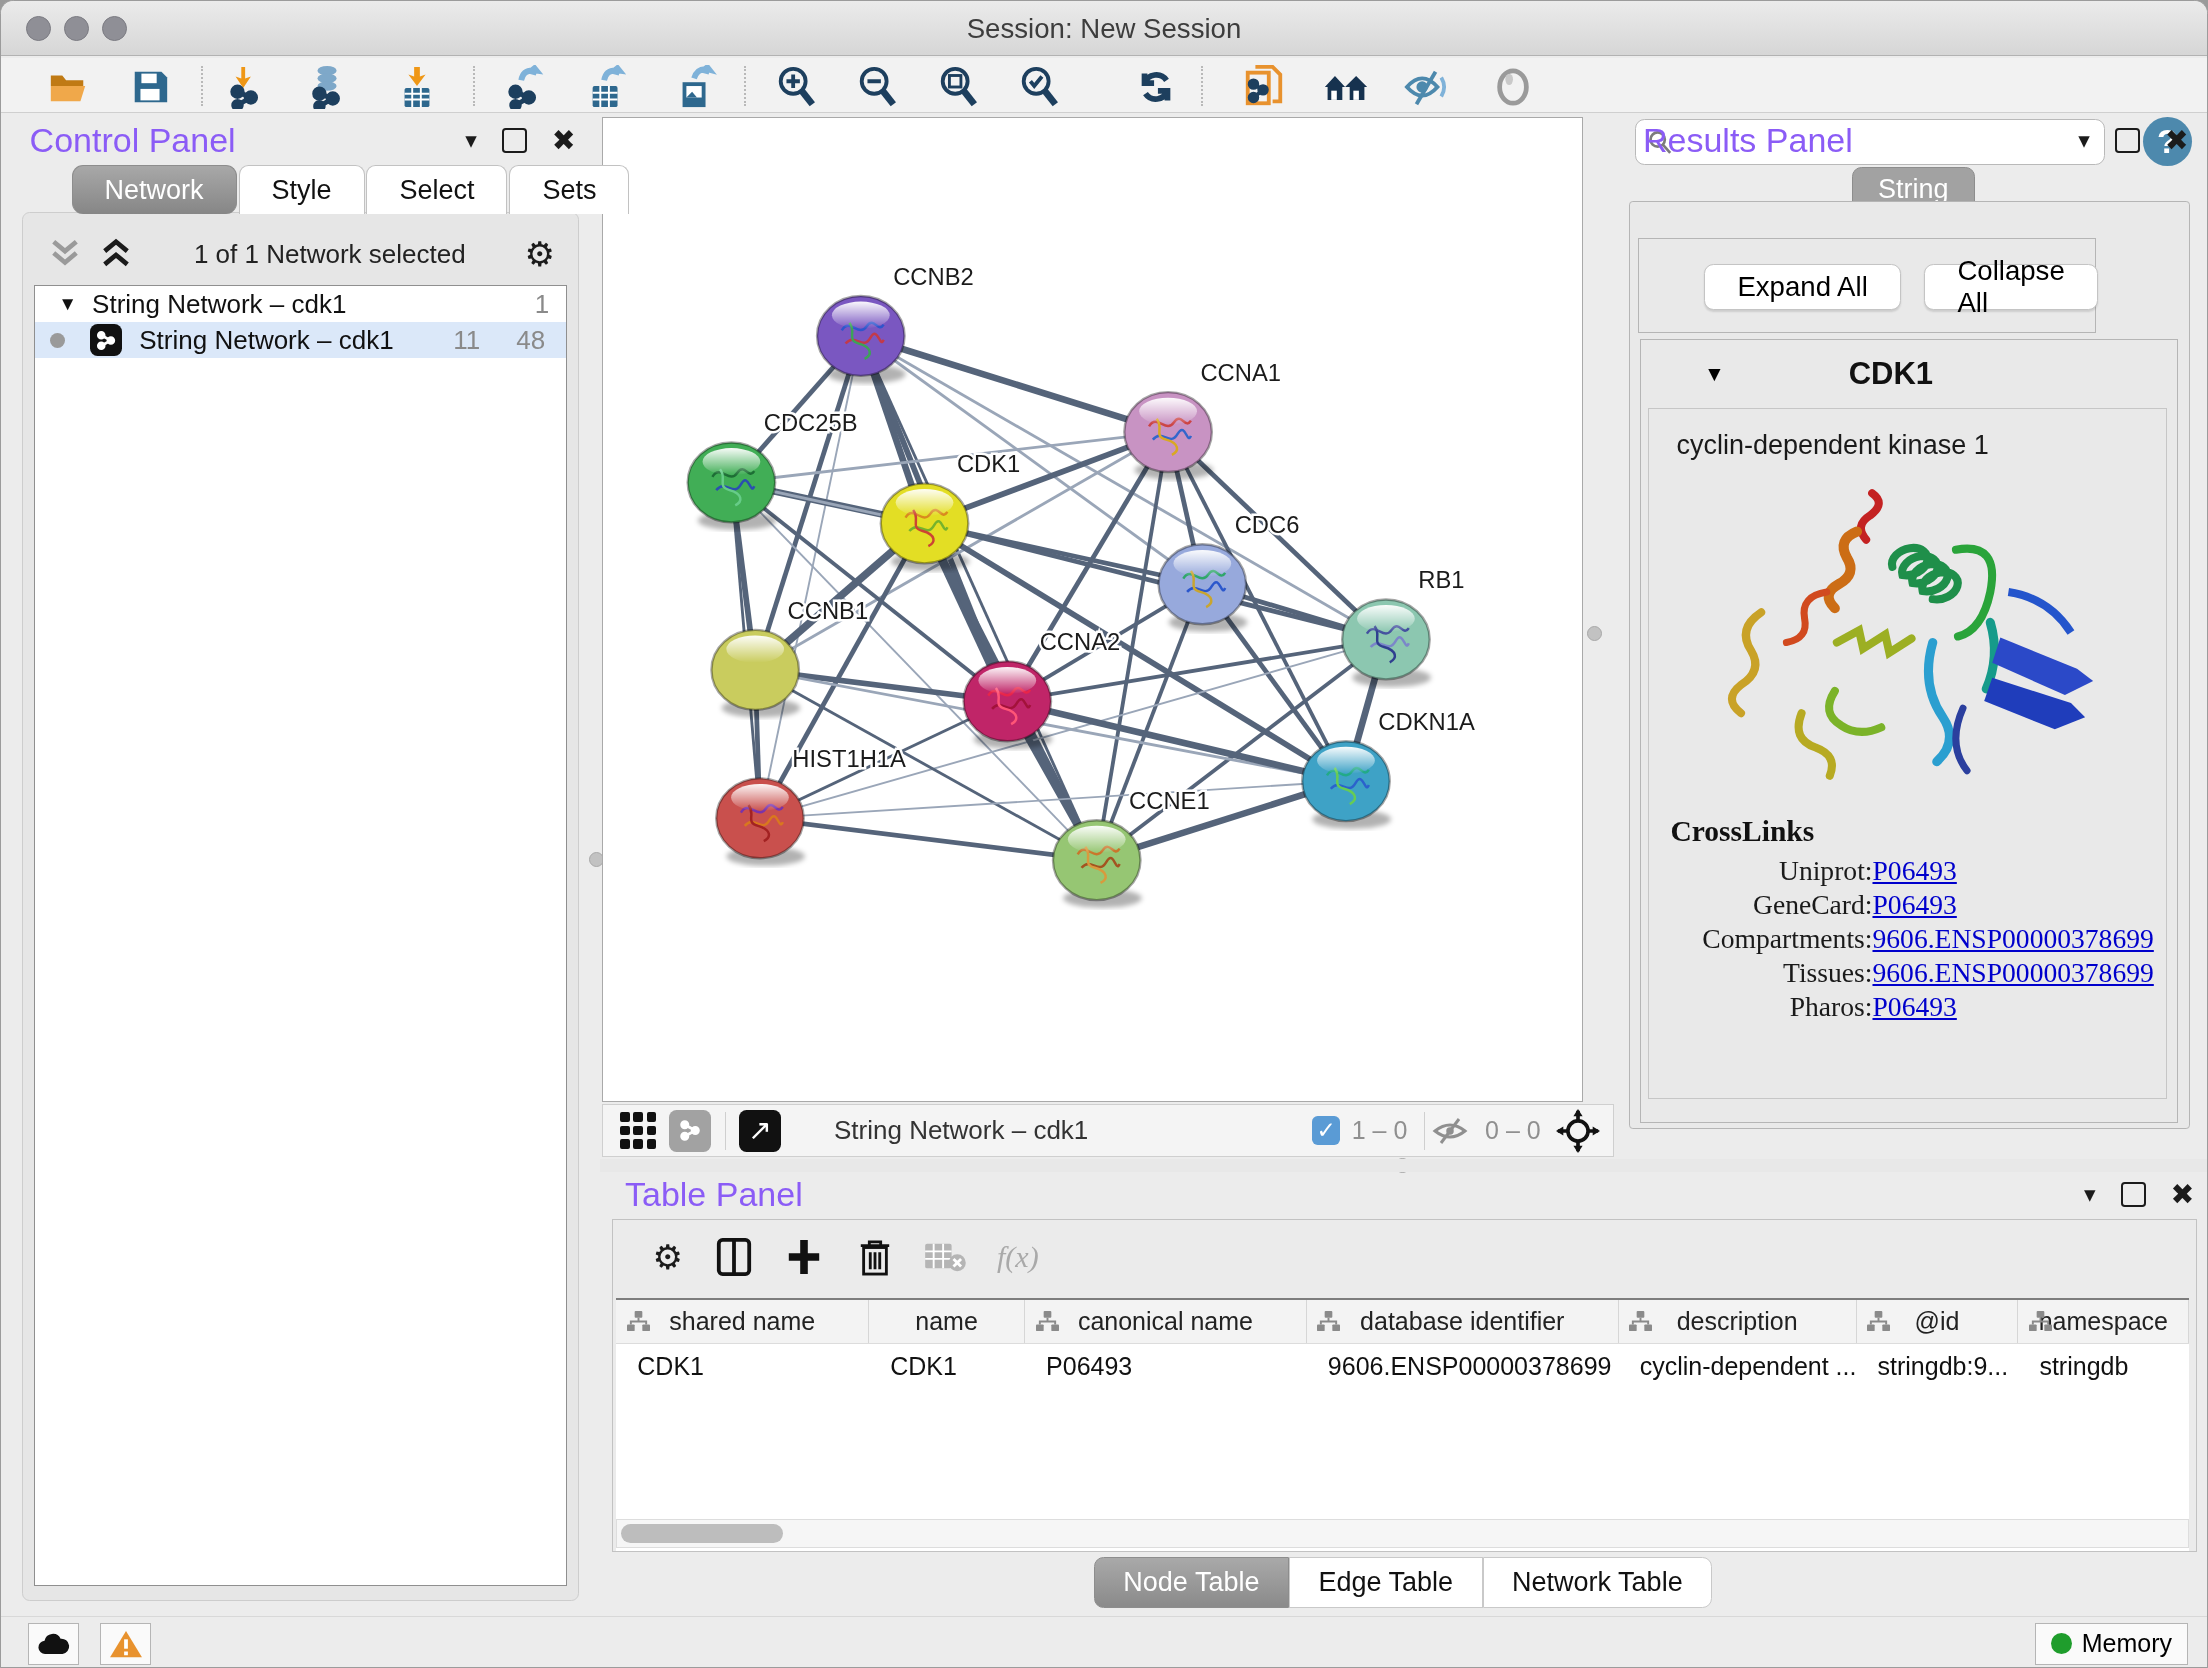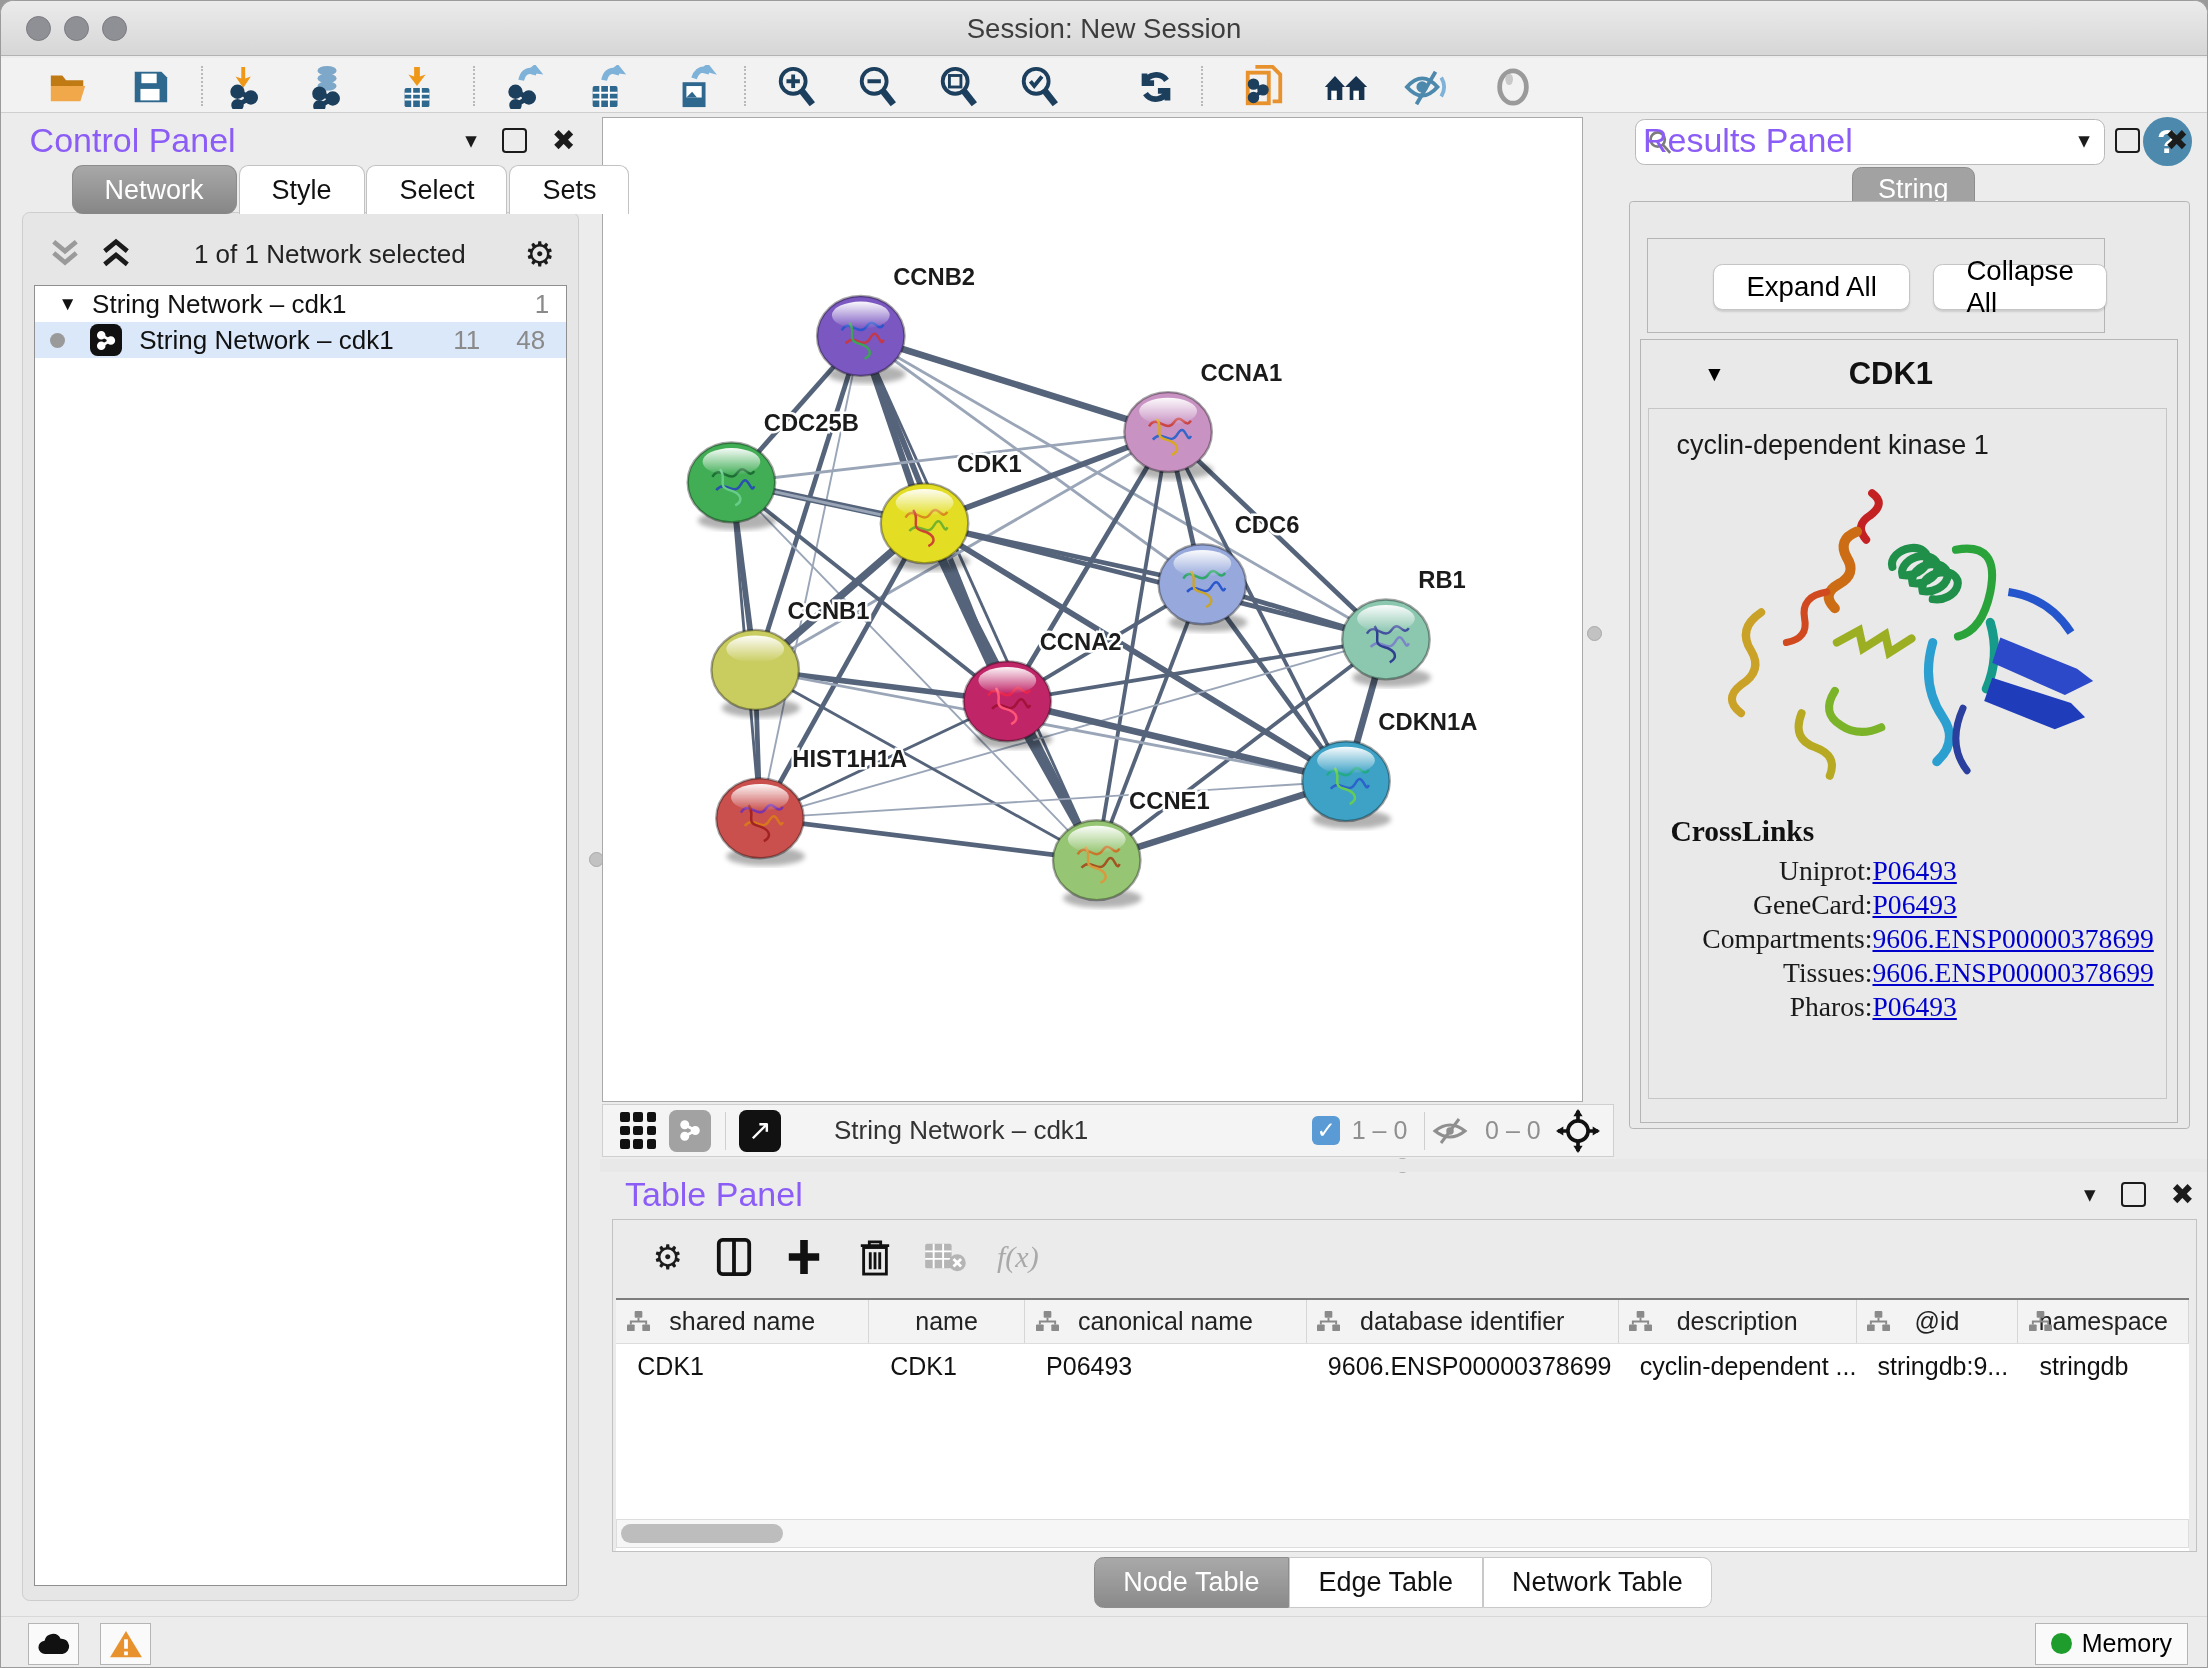--- a/index.html
+++ b/index.html
@@ -44,21 +44,21 @@
   #cp-toolrow{position:absolute;left:0;top:17px;width:100%;height:48px;display:flex;align-items:center;}
   #cp-status{flex:1;text-align:center;font-size:26px;color:#222;}
   #cp-list{position:absolute;left:11.4px;top:72px;width:533px;height:1301px;background:#fff;border:1.9px solid #8f8f8f;}
   .tree-row{position:relative;height:36px;display:flex;align-items:center;font-size:26px;color:#111;}
   .tree-row .num{position:absolute;color:#8a8a8a;}
   #row-child{background:#dbe8f9;}
   .share-badge{width:32px;height:32px;background:#111;border-radius:7.6px;display:flex;align-items:center;justify-content:center;}
 
   
   #net-canvas{position:absolute;left:601px;top:116px;width:981px;height:985px;background:#fff;
-    border:1.9px solid #a9a9a9;font-weight:bold;}
+    border:1.9px solid #a9a9a9;}
   #net-svg{position:absolute;left:0;top:0;}
   .node-label{paint-order:stroke;stroke:#ffffff;stroke-width:5px;fill:#1b1b1b;
     font-family:"Liberation Sans",sans-serif;font-size:25px;}
 
   
   .split-dot{position:absolute;width:15px;height:15px;border-radius:50%;background:#c2c2c2;border:1.9px solid #a8a8a8;}
 
   
   #net-bar{position:absolute;left:601px;top:1103px;width:1012px;height:53px;background:#f4f4f4;
     border:1.9px solid #cfcfcf;display:flex;align-items:center;}
@@ -73,21 +73,21 @@
   #grid-icon span{width:9.5px;height:9.5px;background:#111;border-radius:1.9px;}
   .gray-sq{width:42px;height:42px;background:#a2a2a2;border-radius:7.6px;display:flex;align-items:center;justify-content:center;}
 
   
   #results-panel{position:absolute;left:1617px;top:118px;width:584px;height:1039px;}
   #rp-header{display:flex;align-items:center;height:42px;}
   #rp-tab{position:absolute;left:234px;top:48px;padding:5.7px 25px;background:#a2a2a2;color:#fff;
     font-size:27px;border-radius:9.5px 9.5px 0 0;border:1.9px solid #8d8d8d;}
   #rp-outer{position:absolute;left:11.4px;top:82px;width:561px;height:928px;background:#e9e9e9;
     border:1.9px solid #b5b5b5;border-radius:3.8px;}
-  #rp-btnbox{position:absolute;left:17px;top:36px;width:458px;height:95px;border:1.9px solid #b5b5b5;}
+  #rp-btnbox{position:absolute;left:8px;top:36px;width:458px;height:95px;border:1.9px solid #b5b5b5;}
   .rp-btn{position:absolute;top:25px;height:46px;padding:0 32px;background:#fff;border:1.9px solid #c4c4c4;
     border-radius:9.5px;font-size:27.6px;display:flex;align-items:center;box-shadow:0 1.9px 1.9px rgba(0,0,0,.12);}
   #rp-card{position:absolute;left:9.5px;top:137px;width:538px;height:784px;border:1.9px solid #b5b5b5;}
   #rp-card-head{height:67px;display:flex;align-items:center;}
   #rp-gene{font-size:31px;font-weight:bold;color:#111;margin-left:124px;}
   #rp-inner{position:absolute;left:7.6px;top:68px;width:519px;height:691px;border:1.9px solid #c6c6c6;}
   #rp-desc{font-size:27px;color:#1a1a1a;margin:21px 0 0 27px;}
   .serif{font-family:"Liberation Serif","DejaVu Serif",serif;}
   #crosslinks-title{font-size:29.5px;font-weight:bold;color:#111;margin:11.4px 0 7.6px 21px;}
   .cl-row{display:flex;font-size:27.6px;margin:2px 0 0 46px;text-align:right;}

